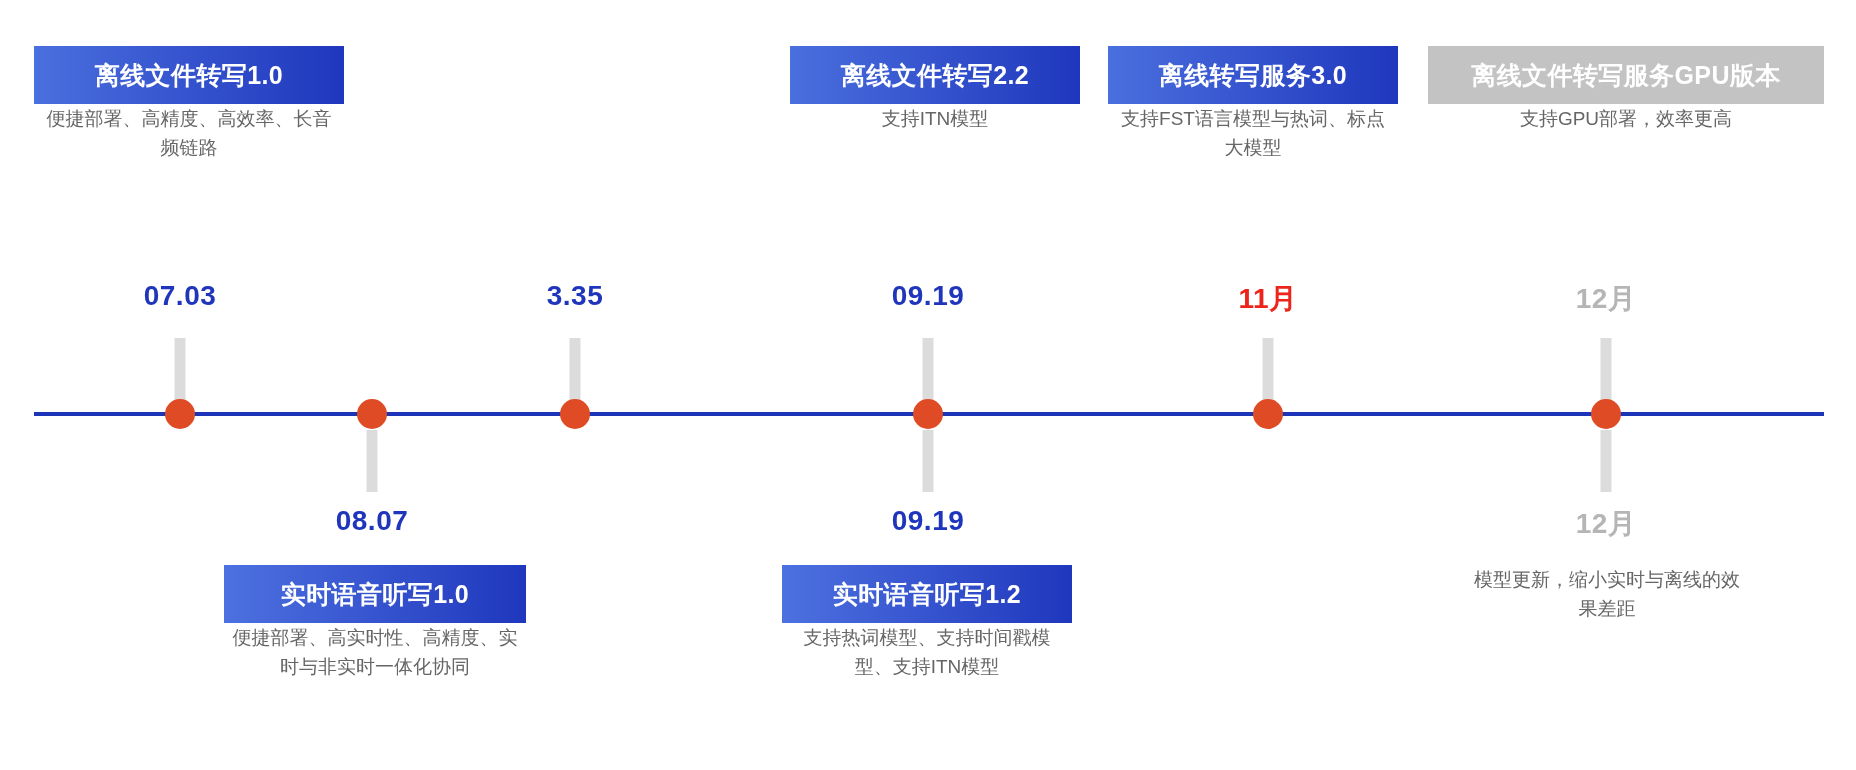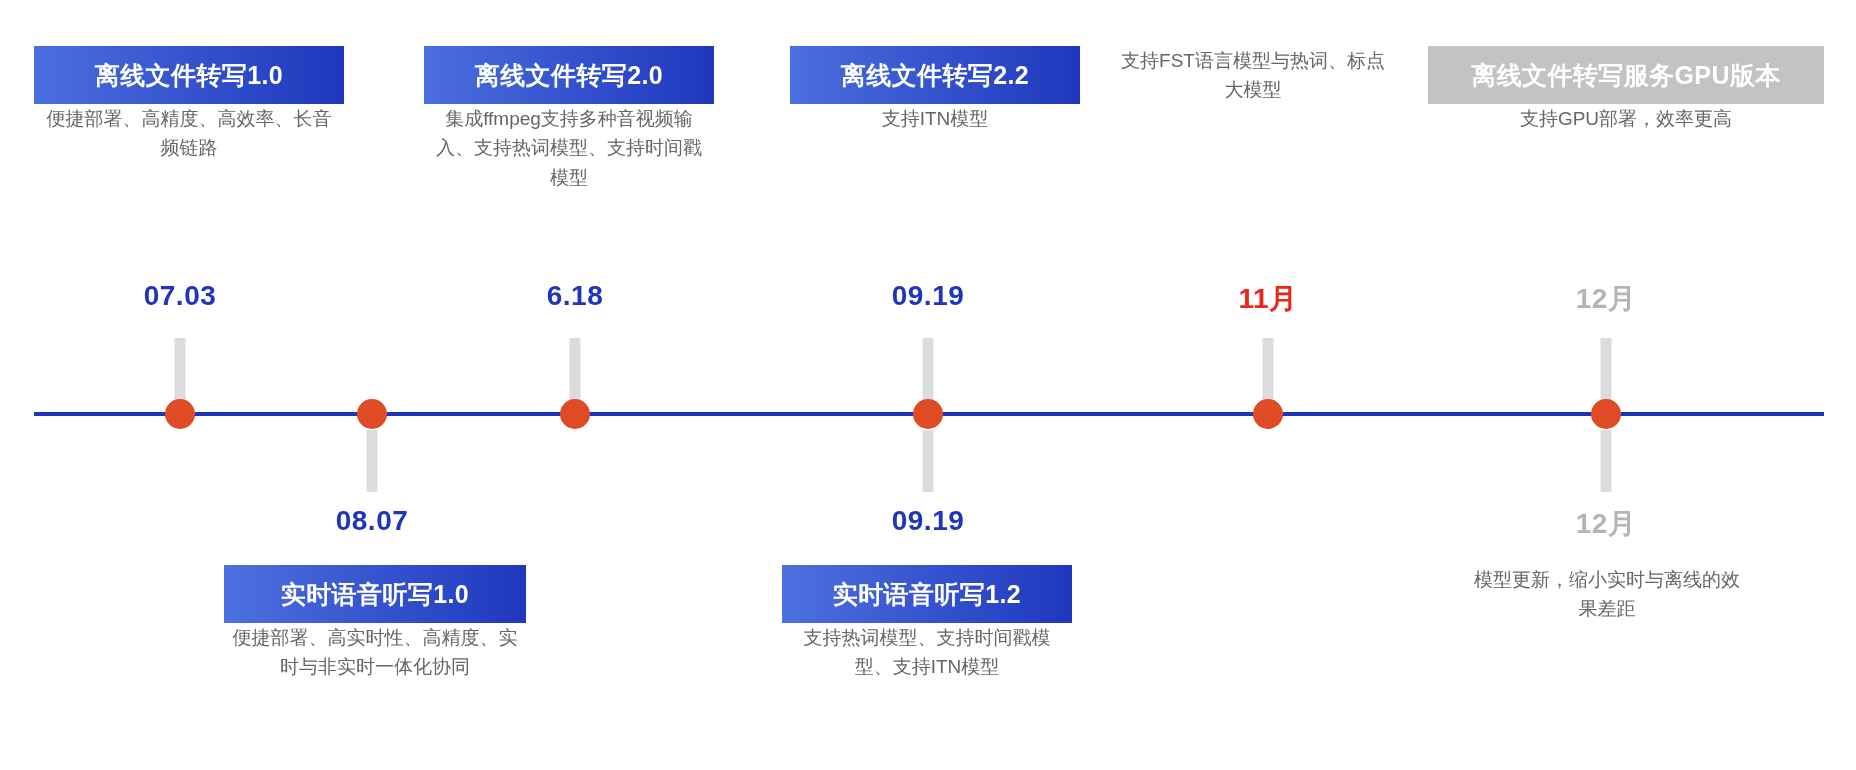--- a/index.html
+++ b/index.html
@@ -101,41 +101,38 @@
 </head>
 <body>
 
 <div id="stage">
 
   <div class="card" style="left:34px; width:310px; top:46px;">
     <span class="card-title blue">离线文件转写1.0</span>
     <span class="card-desc">便捷部署、高精度、高效率、长音频链路</span>
   </div>
 
-  <div class="card" style="left:424px; width:290px; top:46px;">
-    <span class="card-title blue">离线文件转写2.0</span>
-    <span class="card-desc">集成ffmpeg支持多种音视频输入、支持热词模型、支持时间戳模型</span>
-  </div>
 
   <div class="card" style="left:790px; width:290px; top:46px;">
     <span class="card-title blue">离线文件转写2.2</span>
     <span class="card-desc">支持ITN模型</span>
   </div>
 
   <div class="card" style="left:1108px; width:290px; top:46px;">
+    <span class="card-title blue">离线转写服务3.0</span>
     <span class="card-desc">支持FST语言模型与热词、标点大模型</span>
   </div>
 
   <div class="card" style="left:1428px; width:396px; top:46px;">
     <span class="card-title gray">离线文件转写服务GPU版本</span>
     <span class="card-desc">支持GPU部署，效率更高</span>
   </div>
 
   <div class="date blue" style="left:180px; top:280px;">07.03</div>
-  <div class="date blue" style="left:575px; top:280px;">6.18</div>
+  <div class="date blue" style="left:575px; top:280px;">3.35</div>
   <div class="date blue" style="left:928px; top:280px;">09.19</div>
   <div class="date red" style="left:1268px; top:280px;">11月</div>
   <div class="date gray" style="left:1606px; top:280px;">12月</div>
 
   <div class="axis-line"></div>
 
   <div class="stem up" style="left:180px;"></div>
   <div class="stem down" style="left:372px;"></div>
   <div class="stem up" style="left:575px;"></div>
   <div class="stem up" style="left:928px;"></div>

